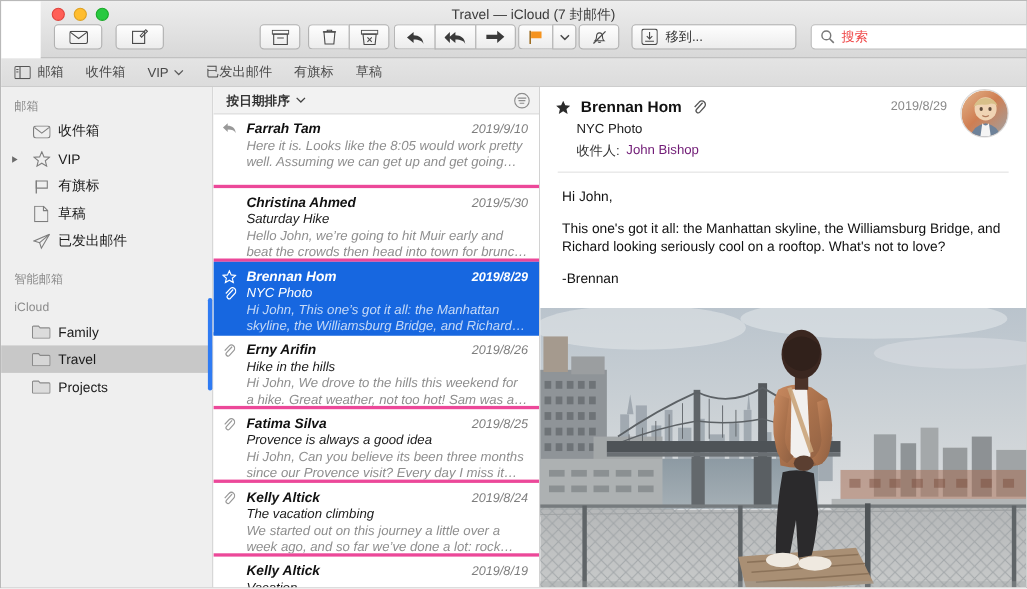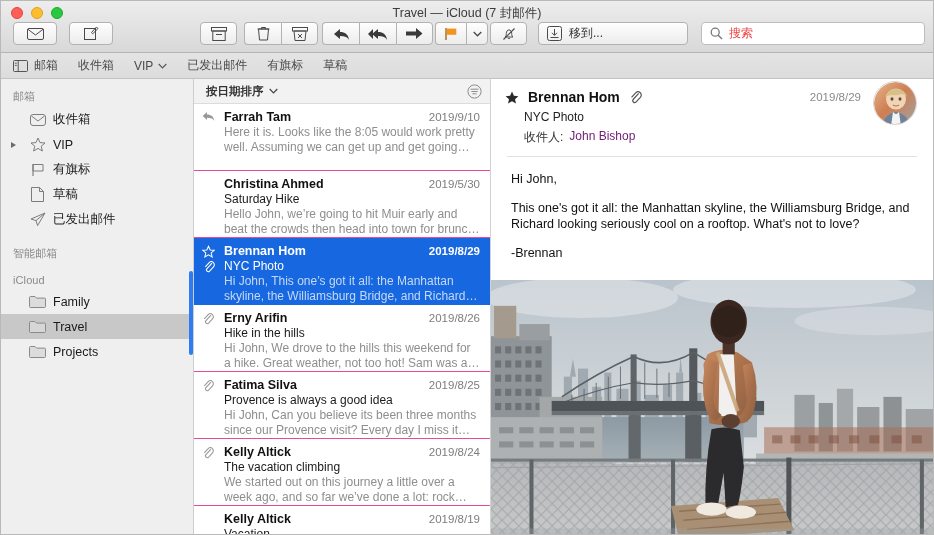--- a/index.html
+++ b/index.html
@@ -12,20 +12,21 @@
   }
   .window { width: 934px; height: 535px; display: flex; flex-direction: column;
             border: 1px solid #b9b9b9; position: relative; overflow: hidden; }
 
   
   .titlebar {
     height: 52px; flex: 0 0 52px;
     background: linear-gradient(#ededed, #d8d8d8);
     border-bottom: 1px solid #b4b4b4;
     position: relative;
+    margin-left: 36px;
   }
   .traffic { position: absolute; left: 10px; top: 6px; display: flex; gap: 8px; }
   .dot { width: 12px; height: 12px; border-radius: 50%; }
   .dot.red { background: #ff5f57; border: 0.5px solid #e0443e; }
   .dot.yellow { background: #ffbd2e; border: 0.5px solid #dea123; }
   .dot.green { background: #28c940; border: 0.5px solid #1aab29; }
   .win-title {
     position: absolute; top: 4px; left: 0; right: 0; text-align: center;
     font-size: 12.5px; color: #3b3b3b;
   }
@@ -99,22 +100,22 @@
   
   .msglist { width: 297px; flex: 0 0 297px; border-right: 1px solid #d2d2d2;
              background: #fff; position: relative; overflow: hidden; }
   .sortbar {
     height: 25px; background: #f2f2f2; border-bottom: 1px solid #dcdcdc;
     display: flex; align-items: center; justify-content: space-between;
     padding: 0 8px 0 12px;
   }
   .sortbar .lbl { font-size: 11.5px; color: #333; display: flex; align-items: center; gap: 5px; font-weight: bold; }
   .msg {
-    padding: 6px 10px 7px 30px; border-bottom: 1px solid #ec4899; position: relative;
-    height: 67px; overflow: hidden;
+    padding: 6px 10px 7px 30px; border-bottom: 3px solid #ec4899; position: relative;
+    height: 67px; overflow: hidden; font-style: italic;
   }
   .msg.selected { background: #1767e0; border-bottom-color: #1767e0; }
   .msg-top { display: flex; justify-content: space-between; align-items: baseline; }
   .msg-from { font-size: 12.5px; font-weight: bold; color: #111; }
   .msg-date { font-size: 11.5px; color: #7d7d7d; }
   .msg-subj { font-size: 12px; color: #1a1a1a; margin-top: 1px; }
   .msg-prev { font-size: 12px; color: #8e8e8e; line-height: 15px; margin-top: 1px;
               display: -webkit-box; -webkit-line-clamp: 2; -webkit-box-orient: vertical; overflow: hidden; }
   .msg.selected .msg-from, .msg.selected .msg-subj { color: #fff; }
   .msg.selected .msg-date { color: #fff; font-weight: bold; }

